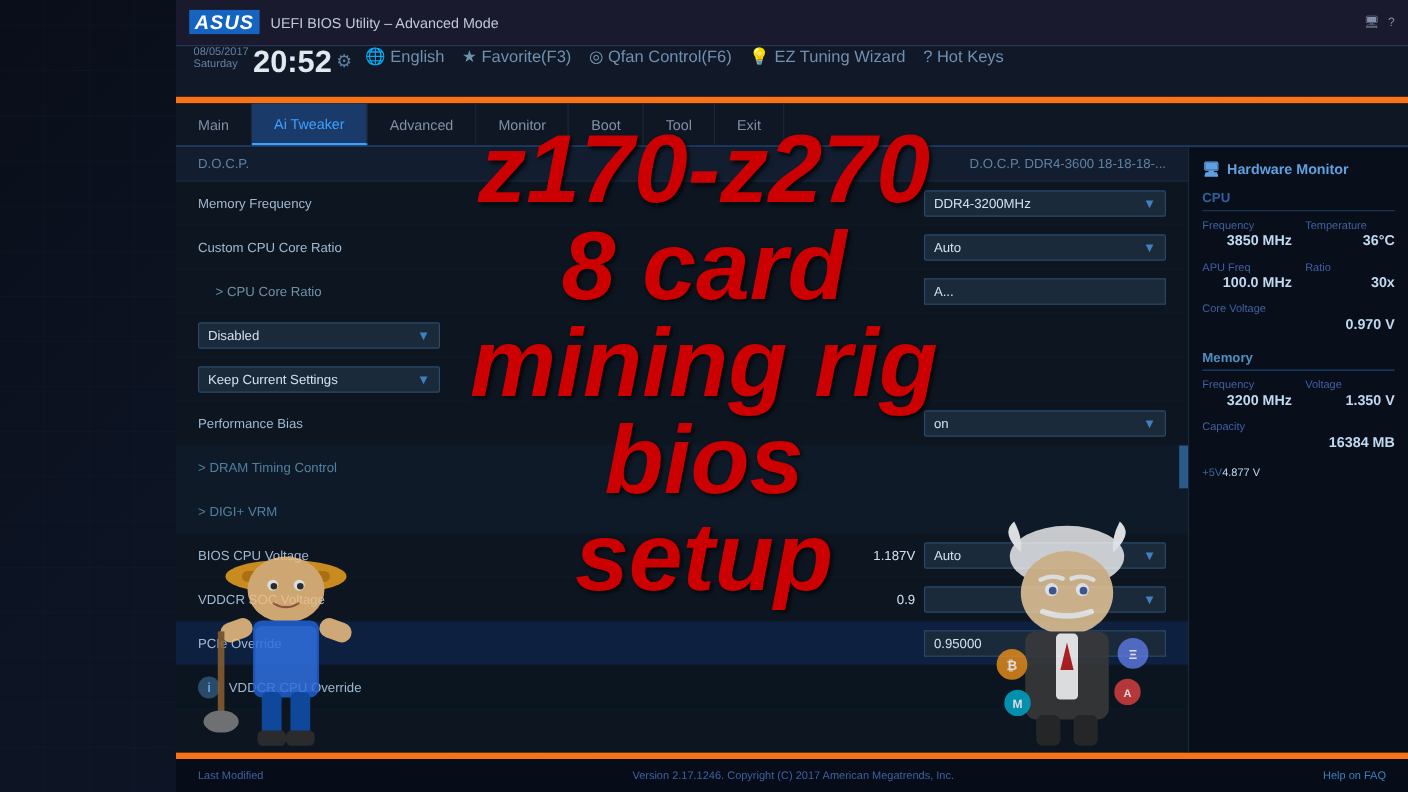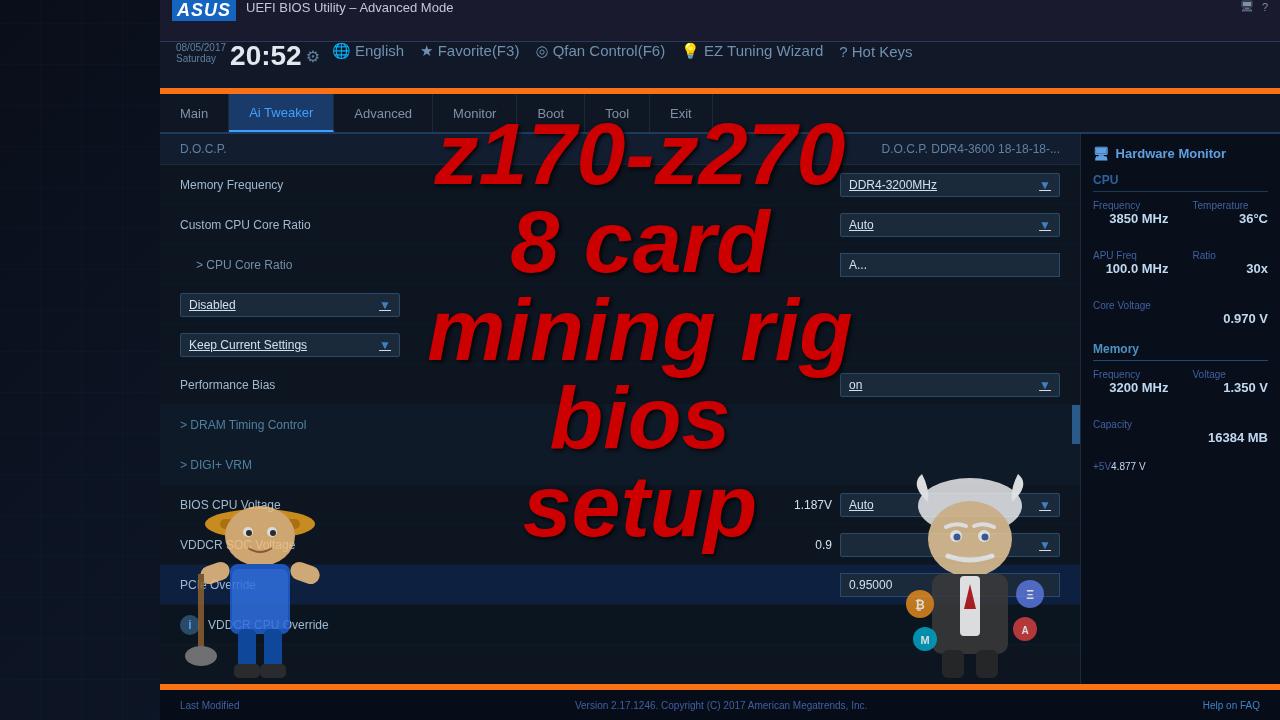--- a/index.html
+++ b/index.html
@@ -38,21 +38,21 @@
       width: 1120px;
       height: 720px;
       z-index: 1;
     }
 
     
     .header {
       background: #1a1a2e;
       height: 42px;
       display: flex;
-      align-items: flex-start;
+      align-items: center;
       padding: 0 12px;
       border-bottom: 1px solid #2a3a5a;
       position: relative;
     }
 
     .asus-logo {
       color: #ffffff;
       font-weight: bold;
       font-size: 18px;
       font-style: italic;
@@ -218,21 +218,20 @@
       display: flex;
       align-items: flex-end;
       background: #1a2a3a;
       border: 1px solid #2a4a6a;
       border-radius: 2px;
       padding: 4px 8px;
       min-width: 220px;
       justify-content: space-between;
       color: #d0e0f0;
       font-size: 12px;
-      text-decoration: underline;
     }
 
     .dropdown-arrow {
       color: #4080c0;
       margin-left: 8px;
     }
 
     .input-field {
       background: #1a2a3a;
       border: 1px solid #2a4a6a;
@@ -270,21 +269,21 @@
       font-size: 12px;
       font-weight: bold;
       margin-bottom: 8px;
       padding-bottom: 4px;
       border-bottom: 1px solid #1a3a5a;
     }
 
     .hw-grid {
       display: grid;
       grid-template-columns: 1fr 1fr;
-      gap: 24px;
+      gap: 12px;
     }
 
     .hw-stat {
       display: flex;
       flex-direction: column;
     }
 
     .hw-stat-label {
       color: #4060a0;
       font-size: 10px;

